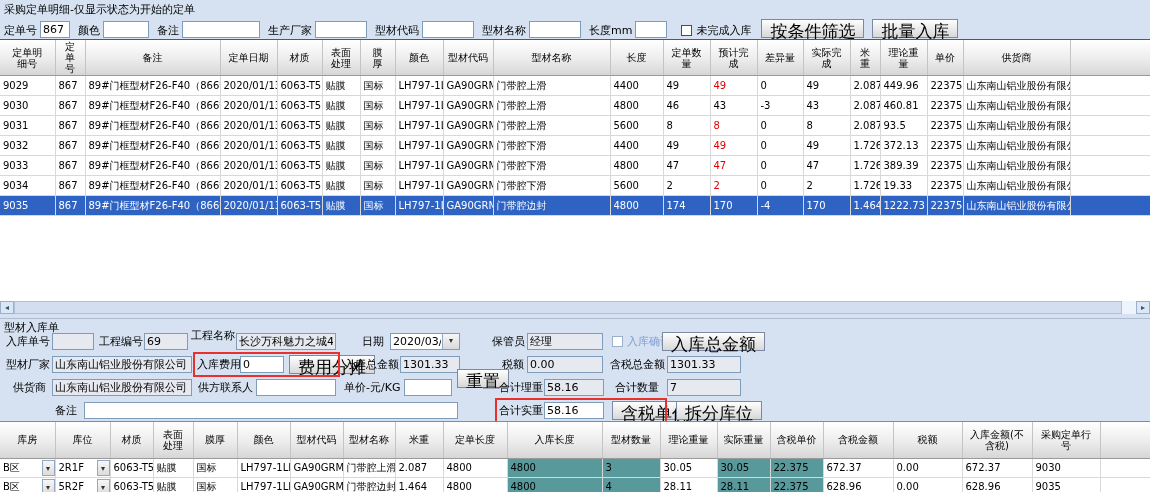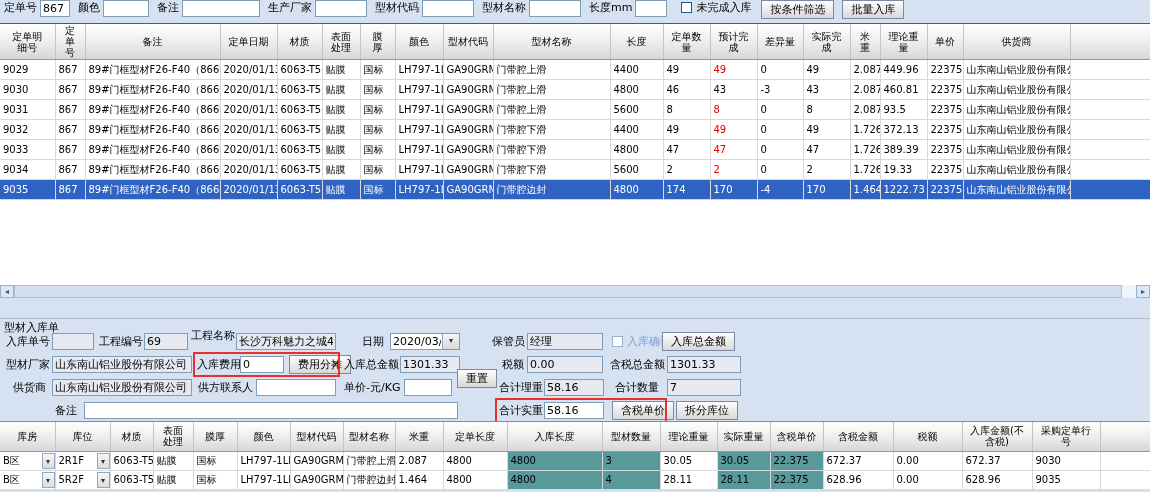--- a/index.html
+++ b/index.html
@@ -7,31 +7,31 @@
   body {
     width:1150px; height:492px; overflow:hidden;
     background:#d6e2f1;
     font-family:"DejaVu Sans","Liberation Sans",sans-serif;
     font-size:11px; color:#000;
   }
   .app { position:relative; width:1150px; height:492px; }
 
   
   .top-title { padding:2px 4px 0 4px; height:16px; font-size:11px; }
-  .filter-bar { display:flex; align-items:flex-start; height:22px; padding:0 3px; }
+  .filter-bar { display:flex; align-items:flex-end; height:22px; padding:0 3px; }
   .filter-bar .flbl { margin:0 3px 0 8px; white-space:nowrap; }
   .filter-bar .flbl:first-child { margin-left:1px; }
   .fin {
     height:17px; border:1px solid #7f9db9; background:#fff;
     font-family:inherit; font-size:11px; padding:0 2px;
   }
   .xbtn {
     height:19px; border:1px solid #7b8aa2;
     background:linear-gradient(#fefefe,#e9e9e9 55%,#d8d8d8);
-    font-family:inherit; font-size:11px; padding:0 8px; white-space:nowrap;
+    font-family:inherit; font-size:17px; padding:0 8px; white-space:nowrap;
   }
   .cbx { display:inline-flex; align-items:center; margin-left:14px; }
   .cbx .box { width:11px; height:11px; border:1px solid #1d5987; background:#fff; margin-right:4px; }
 
   .grid-area {
     position:relative; margin-top:1px; height:275px; background:#fff;
     border-top:1px solid #3c5a99;
   }
   table.grid { border-collapse:collapse; table-layout:fixed; width:1150px; font-size:10px; }
   table.grid th {
@@ -77,28 +77,29 @@
   .datewrap { position:absolute; }
   .datewrap input { width:100%; height:17px; border:1px solid #7f9db9; background:#fff; font-family:inherit; font-size:11px; padding:0 18px 0 2px; }
   .datewrap .dbtn {
     position:absolute; right:1px; top:1px; width:17px; height:15px;
     border-left:1px solid #93a8c4; background:linear-gradient(#f7f7f7,#d9d9d9);
     font-size:8px; text-align:center; line-height:14px; color:#333;
   }
   .cbx2 { position:absolute; display:inline-flex; align-items:center; color:#7fa0d8; }
   .cbx2 .box { width:11px; height:11px; border:1px solid #9ab0cc; background:#fff; margin-right:4px; }
   .bot-grid { position:absolute; left:0; top:102px; width:1150px; background:#fff; border-top:1px solid #8a8a8a; }
-  .bot-grid table.grid th { height:29px; }
+  .bot-grid table.grid th { height:36px; }
   .bot-grid table.grid td { height:19px; }
 </style>
 </head>
 <body>
 
 <div class="app">
 
+  <div class="top-title">采购定单明细-仅显示状态为开始的定单</div>
 
   <div class="filter-bar">
     <span class="flbl">定单号</span>
     <input class="fin" style="width: 30px;" value="867">
     <span class="flbl">颜色</span>
     <input class="fin" style="width: 46px;" value="">
     <span class="flbl">备注</span>
     <input class="fin" style="width: 78px;" value="">
     <span class="flbl">生产厂家</span>
     <input class="fin" style="width: 52px;" value="">

